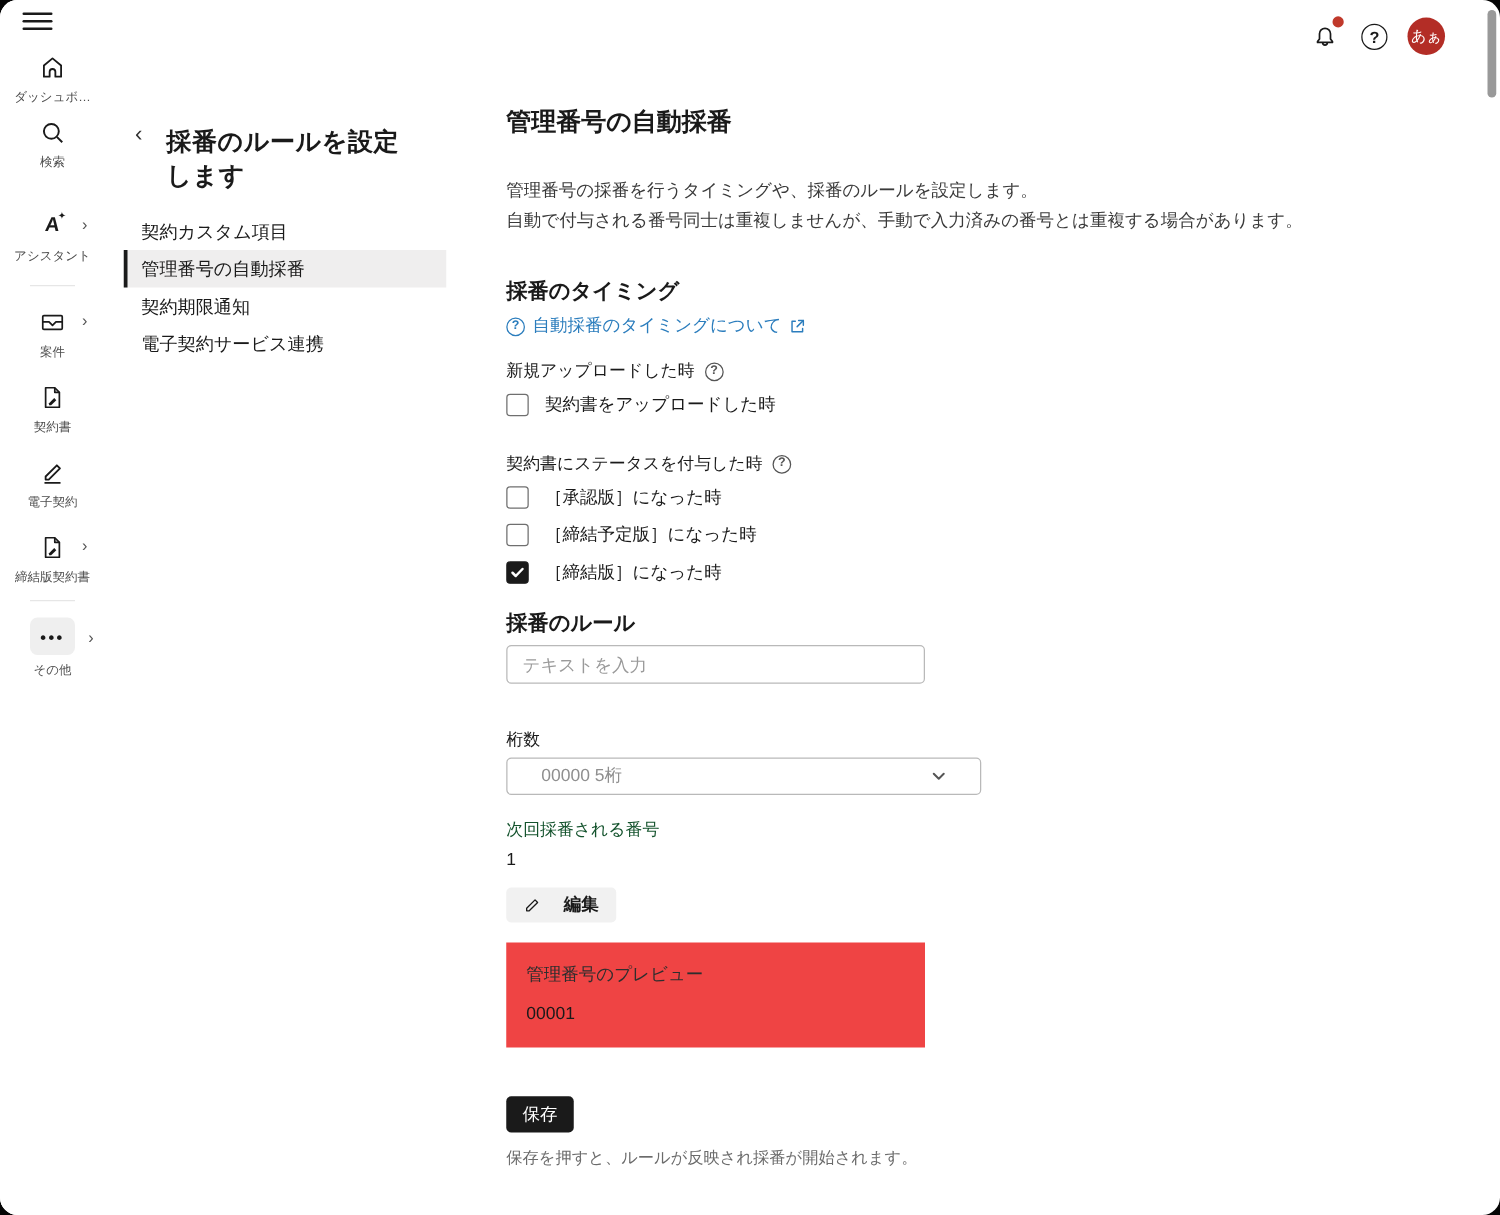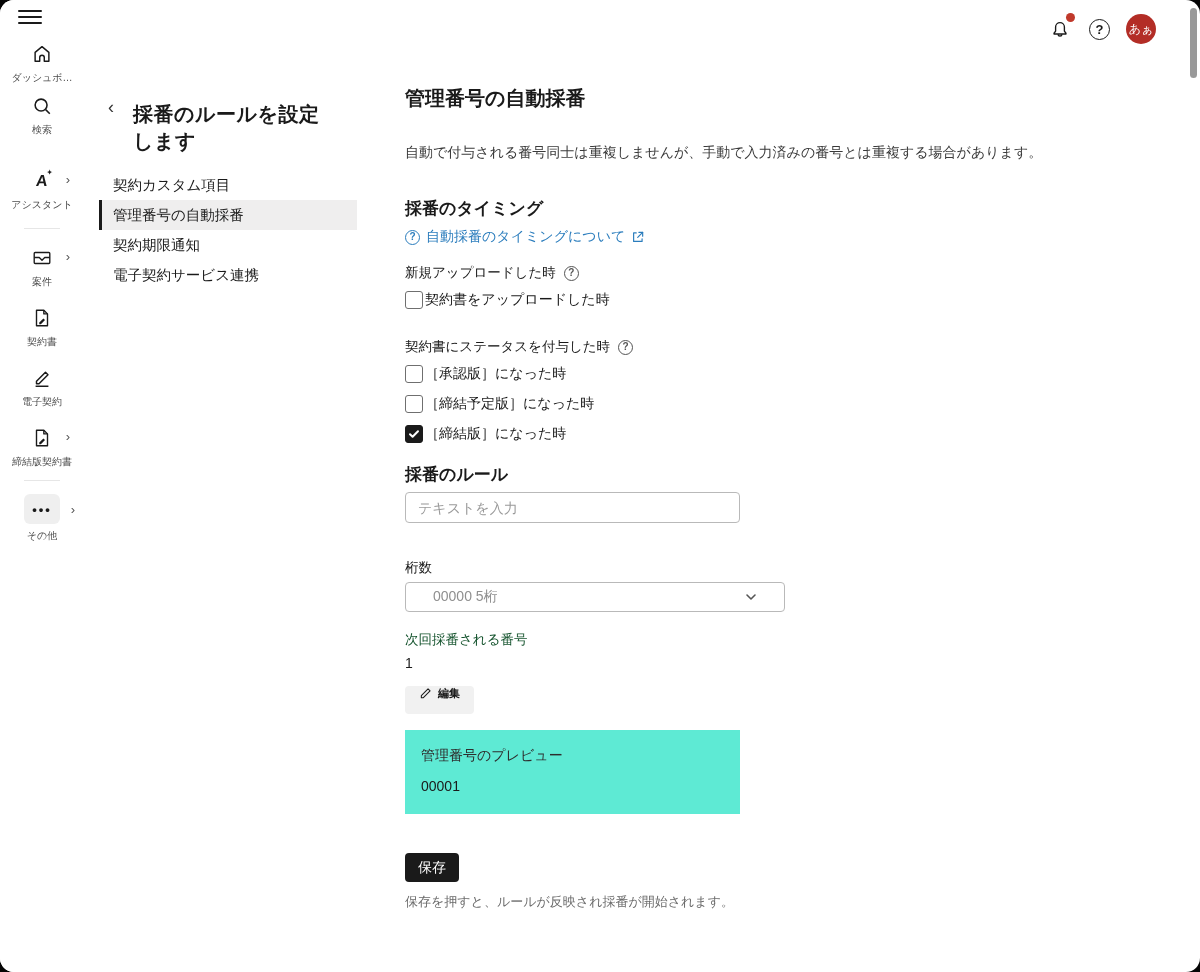--- a/index.html
+++ b/index.html
@@ -31,41 +31,41 @@
   .main{position:absolute;left:405px;top:0;width:700px;padding-top:86px;}
   .page-title{font-size:20px;font-weight:700;line-height:24px;margin:0;}
   .desc{margin-top:30px;font-size:14px;line-height:24px;color:#3a3a3a;}
   .section-h{font-size:17px;font-weight:700;line-height:24px;margin:0;}
   .sec-timing{margin-top:33px;}
   .link-row{margin-top:7px;display:flex;align-items:center;gap:6px;font-size:14px;color:#2b7dbd;cursor:pointer;}
   .qmark{box-sizing:border-box;width:15px;height:15px;border:1.3px solid currentColor;border-radius:50%;display:inline-flex;align-items:center;justify-content:center;font-size:10px;font-weight:700;line-height:1;flex:0 0 auto;}
   .ext-icon svg{width:14px;height:14px;display:block;}
   .group-label{margin-top:18px;display:flex;align-items:center;gap:8px;font-size:13.5px;color:#1a1a1a;}
   .group-label .qmark{color:#555;}
-  .cb-row{margin-top:9px;display:flex;align-items:center;gap:2px;cursor:pointer;text-align:right;}
+  .cb-row{margin-top:9px;display:flex;align-items:center;gap:13px;cursor:pointer;text-align:right;}
   .cb-row + .cb-row{margin-top:12px;}
   .checkbox{box-sizing:border-box;width:18px;height:18px;border:1.5px solid #6f6f6f;border-radius:3px;background:#fff;display:flex;align-items:center;justify-content:center;flex:0 0 auto;}
   .checkbox.checked{background:#1a1a1a;border-color:#1a1a1a;}
   .checkbox svg{width:12px;height:12px;display:none;}
   .checkbox.checked svg{display:block;}
   .cb-label{font-size:14px;color:#1a1a1a;}
   .gap-status{margin-top:29px;}
   .sec-rules{margin-top:20px;}
   .field-label{margin-top:36px;font-size:13.5px;color:#1a1a1a;}
   .field-label.first{margin-top:14px;}
   .text-input{box-sizing:border-box;margin-top:5px;width:335px;height:31px;border:1px solid #b9b9b9;border-radius:4px;padding:0 12px;font-size:14px;font-family:inherit;color:#1a1a1a;outline:none;}
   .text-input::placeholder{color:#9a9a9a;}
   .select{box-sizing:border-box;margin-top:5px;width:380px;height:30px;border:1px solid #b9b9b9;border-radius:4px;padding:0 27px;display:flex;align-items:center;justify-content:space-between;font-size:14px;color:#8f8f8f;cursor:pointer;background:#fff;}
   .select .chev{color:#555;}
   .select .chev svg{width:12px;height:12px;display:block;}
   .next-label{margin-top:19px;font-size:13.5px;color:#14532d;}
   .next-value{margin-top:6px;font-size:14px;color:#1a1a1a;}
-  .edit-btn{margin-top:15px;display:inline-flex;align-items:flex-start;gap:5px;height:28px;padding:0 14px;background:#f1f1f1;border:none;border-radius:4px;font-size:11px;font-weight:700;color:#1a1a1a;font-family:inherit;cursor:pointer;}
+  .edit-btn{margin-top:15px;display:inline-flex;align-items:center;gap:18px;height:28px;padding:0 14px;background:#f1f1f1;border:none;border-radius:4px;font-size:14px;font-weight:700;color:#1a1a1a;font-family:inherit;cursor:pointer;}
   .edit-btn svg{width:14px;height:14px;}
-  .preview-box{margin-top:16px;width:303px;background:#5eead4;padding:17px 16px 20px;}
+  .preview-box{margin-top:16px;width:303px;background:#ef4444;padding:17px 16px 20px;}
   .preview-title{font-size:14px;color:#2e2e2e;}
   .preview-value{margin-top:13px;font-size:14px;color:#1a1a1a;}
   .save-btn{margin-top:39px;display:inline-flex;align-items:center;height:29px;padding:0 13px;background:#1a1a1a;color:#fff;border:none;border-radius:4px;font-size:14px;font-weight:400;font-family:inherit;cursor:pointer;}
   .save-note{margin-top:11px;font-size:13px;color:#6b6b6b;}
 
   
   .top-actions{position:absolute;top:14px;right:44px;display:flex;align-items:center;gap:16px;}
   .bell-wrap{position:relative;width:24px;height:26px;cursor:pointer;color:#1a1a1a;}
   .bell-wrap svg{width:22px;height:24px;}
   .notif-dot{position:absolute;right:-2px;top:-3px;width:9px;height:9px;border-radius:50%;background:#c0392b;}
@@ -186,20 +186,21 @@
       <div class="menu-item">
           <span>電子契約サービス連携</span>
         </div>
     </div>
   </aside>
 
   <main class="main">
     <h1 class="page-title">管理番号の自動採番</h1>
 
     <div class="desc">
+      <div>管理番号の採番を行うタイミングや、採番のルールを設定します。</div>
       <div>自動で付与される番号同士は重複しませんが、手動で入力済みの番号とは重複する場合があります。</div>
     </div>
 
     <h2 class="section-h sec-timing">採番のタイミング</h2>
 
     <div class="link-row">
       <span class="qmark">?</span>
       <span>自動採番のタイミングについて</span>
       <span class="ext-icon">
         <svg viewBox="0 0 24 24" fill="none" stroke="currentColor" stroke-width="2" stroke-linecap="round" stroke-linejoin="round">

